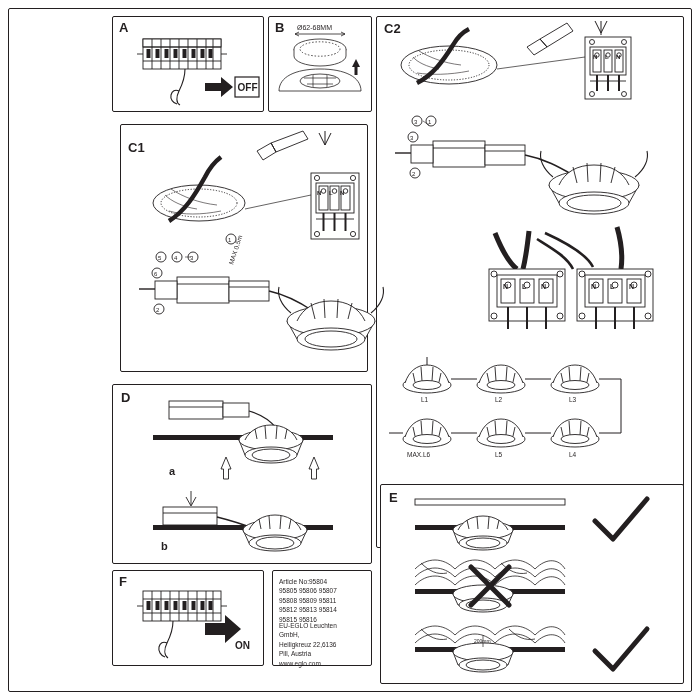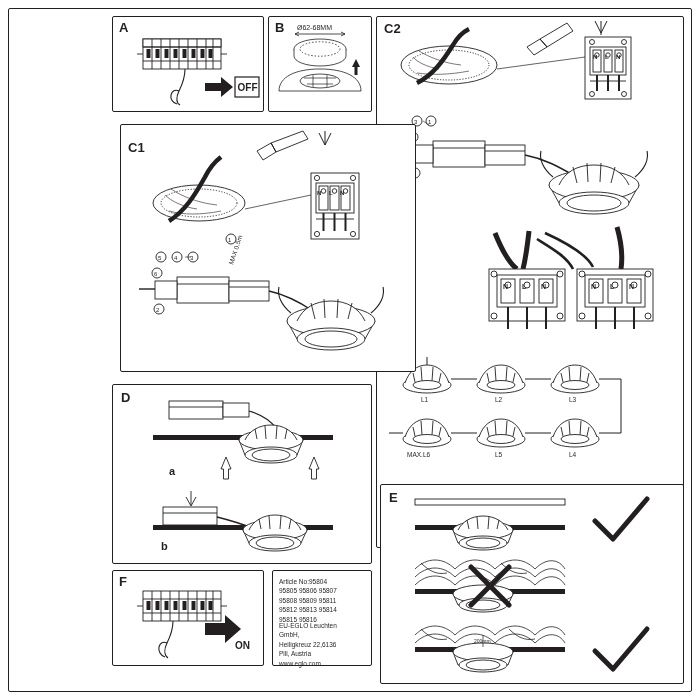--- a/index.html
+++ b/index.html
@@ -324,21 +324,21 @@
 
       <text x="44" y="385" font-family="Liberation Sans, sans-serif" font-size="6.5" fill="#231f20">L1</text>
       <text x="118" y="385" font-family="Liberation Sans, sans-serif" font-size="6.5" fill="#231f20">L2</text>
       <text x="192" y="385" font-family="Liberation Sans, sans-serif" font-size="6.5" fill="#231f20">L3</text>
       <text x="30" y="440" font-family="Liberation Sans, sans-serif" font-size="6.5" fill="#231f20">MAX.L6</text>
       <text x="118" y="440" font-family="Liberation Sans, sans-serif" font-size="6.5" fill="#231f20">L5</text>
       <text x="192" y="440" font-family="Liberation Sans, sans-serif" font-size="6.5" fill="#231f20">L4</text>
     </svg>
   </div>
 
-  <div class="panel" style="left:120px;top:124px;width:296px;height:248px;">
+  <div class="panel" style="left:120px;top:124px;width:248px;height:248px;">
     <div class="plabel" style="left:7px;top:16px;font-size:13px;">C1</div>
 
     <svg width="250" height="246" viewBox="0 0 250 246">
       <g stroke="#231f20" fill="none" stroke-width="0.9">
 
         <ellipse cx="78" cy="78" rx="46" ry="18" fill="#ffffff"></ellipse>
         <ellipse cx="78" cy="78" rx="38" ry="14" fill="none" stroke-dasharray="1.2 1.6"></ellipse>
         <path d="M44 70 C50 76, 62 82, 76 84" stroke-width="0.6"></path>
         <path d="M50 64 C62 72, 78 78, 96 80" stroke-width="0.6"></path>
         <path d="M48 86 C62 90, 80 90, 100 86" stroke-width="0.6"></path>

